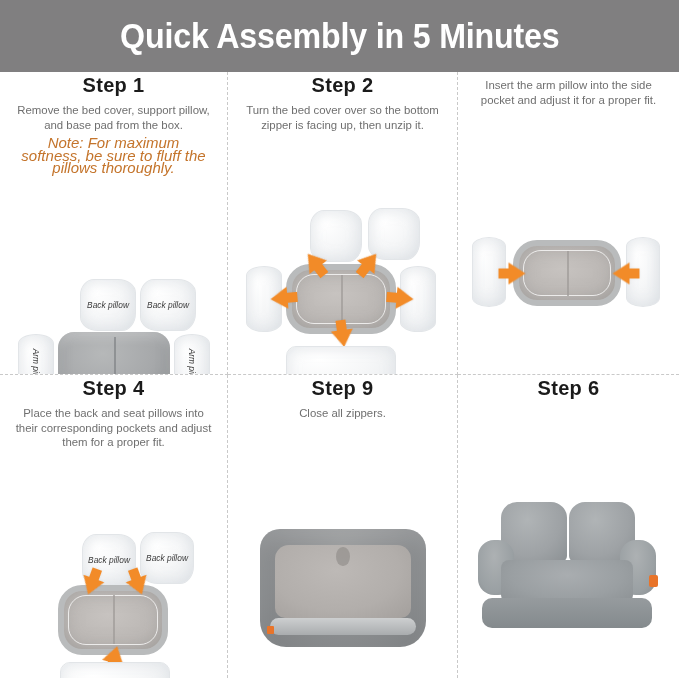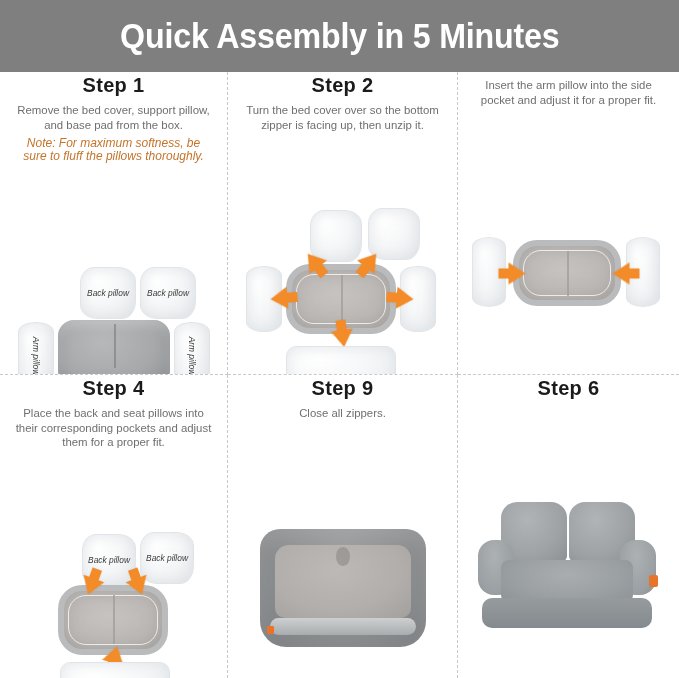--- a/index.html
+++ b/index.html
@@ -49,21 +49,21 @@
   }
   .step-desc {
     text-align: center;
     font-size: 11.4px;
     line-height: 14.6px;
     color: #6f6f6f;
     margin: 6px 12px 0 12px;
   }
   .step-note {
     text-align: center;
-    font-size: 12px;
+    font-size: 15px;
     line-height: 12.4px;
     font-style: italic;
     color: #c4742b;
     margin: 5px 16px 0 16px;
   }
 
   
   .stage { position: relative; width: 100%; height: 100%; }
 
   

